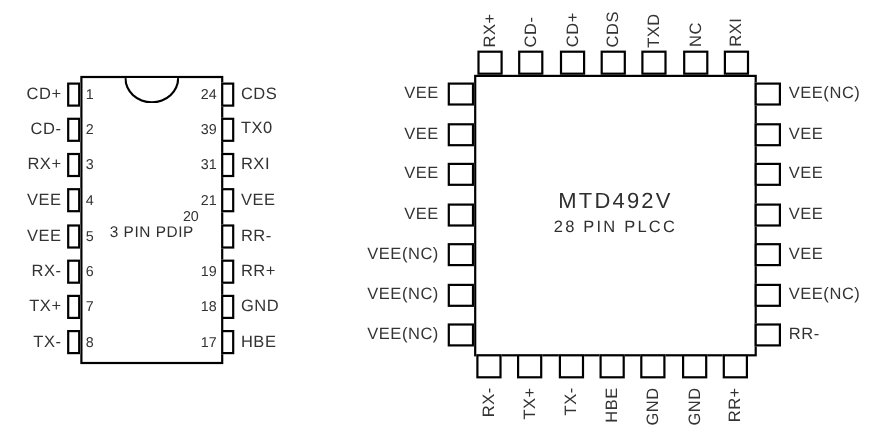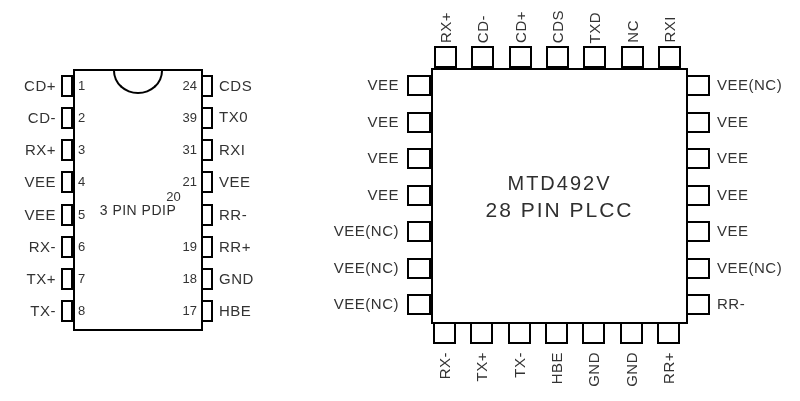--- a/index.html
+++ b/index.html
@@ -12,21 +12,21 @@
   #plcc-body{left:431px;top:68px;width:257px;height:256px;}
   .notch{
     position:absolute;left:50%;top:0;width:50px;height:23px;margin-left:-25px;
     border:2px solid #000;border-top:none;box-sizing:border-box;
     border-radius:0 0 25px 25px / 0 0 23px 23px;background:#fff;
   }
   .chip-name{position:absolute;left:0;right:0;text-align:center;color:#2f2f2f;white-space:nowrap;}
   #dip-name{top:106px;font-size:19px;letter-spacing:2px;}
   #dip-sub{top:131px;font-size:14px;letter-spacing:0.5px;}
   #plcc-name{top:102px;font-size:20px;letter-spacing:2px;}
-  #plcc-sub{top:128px;font-size:21px;letter-spacing:2px;}
+  #plcc-sub{top:128px;font-size:15px;letter-spacing:2px;}
   .chip-sub{position:absolute;left:0;right:0;text-align:center;color:#2f2f2f;white-space:nowrap;}
   .pinbox{position:absolute;border:2px solid #000;background:#fff;box-sizing:border-box;}
   .plabel{position:absolute;font-size:15px;line-height:20px;color:#333;letter-spacing:0.5px;white-space:nowrap;}
   .pnum{position:absolute;font-size:13px;line-height:16px;color:#333;}
   .vwrap{position:absolute;display:flex;justify-content:center;}
   .anchor-bottom{align-items:flex-end;}
   .anchor-top{align-items:flex-start;}
   .vtext{
     writing-mode:vertical-rl;transform:rotate(180deg);
     font-size:15px;color:#333;letter-spacing:0.5px;white-space:nowrap;

